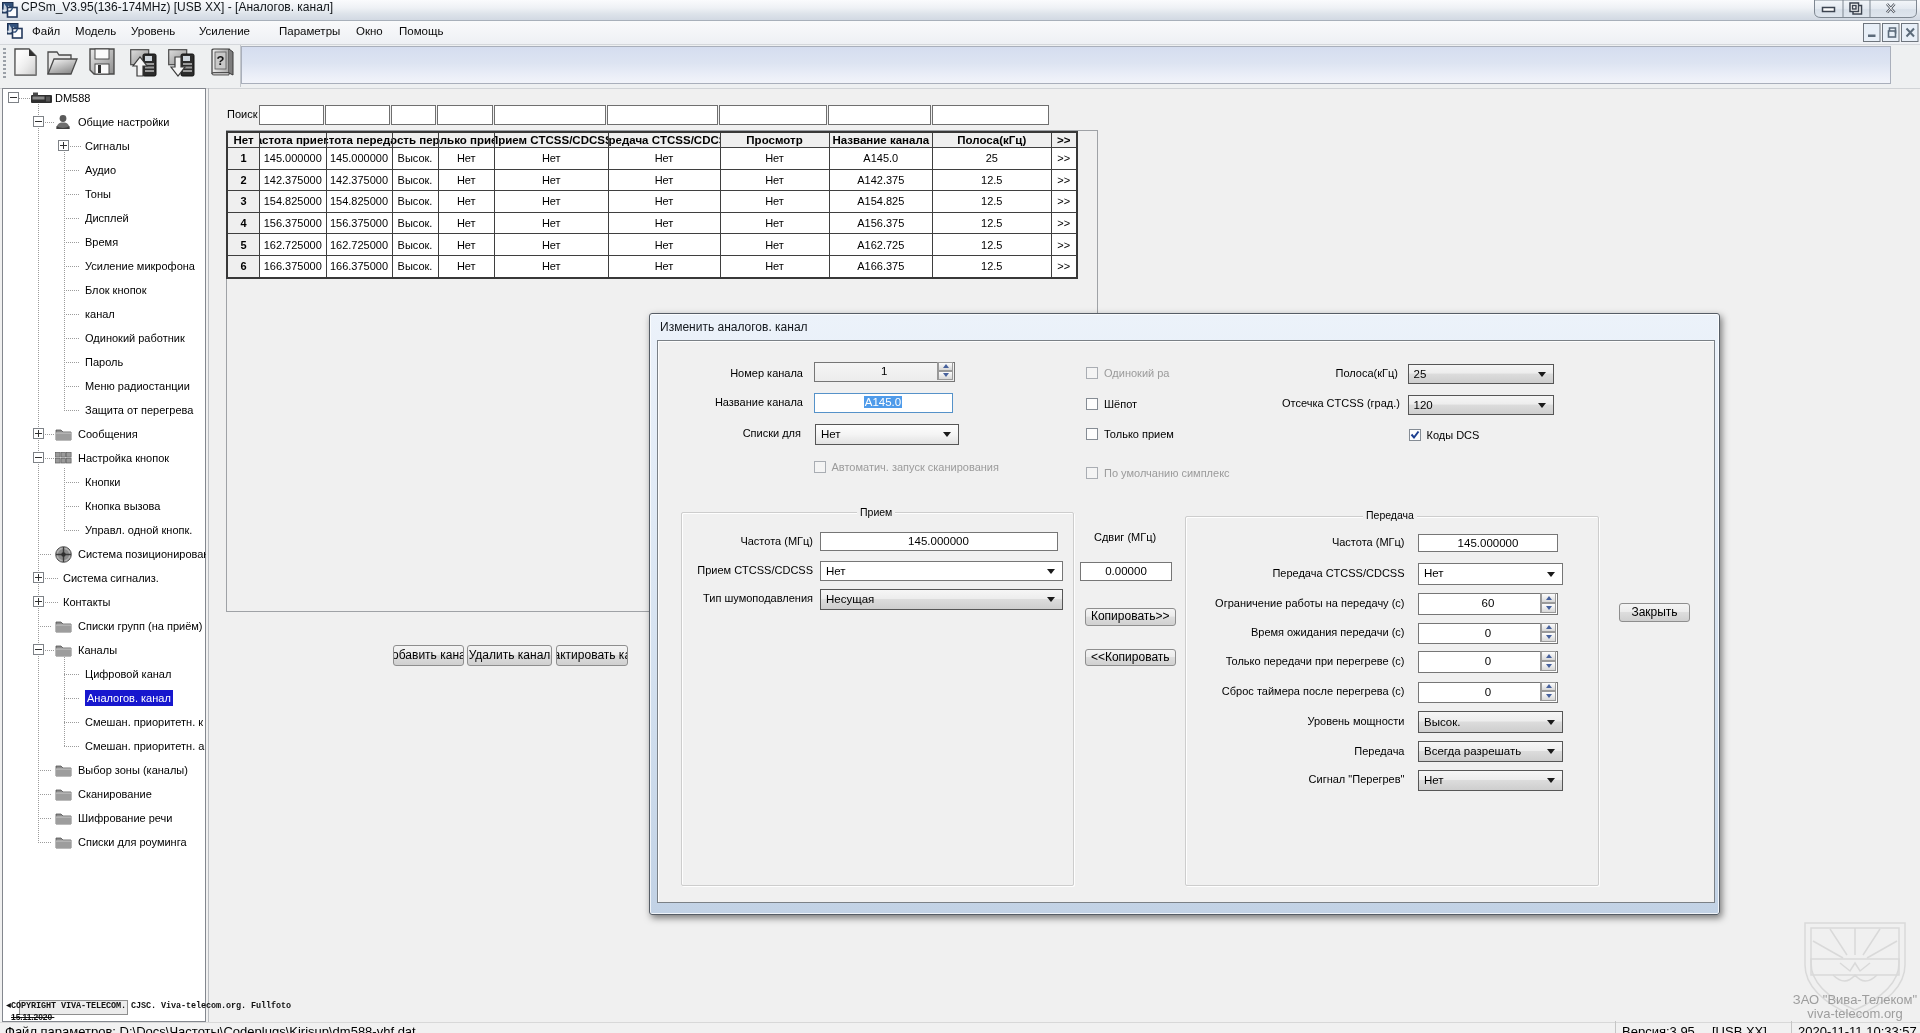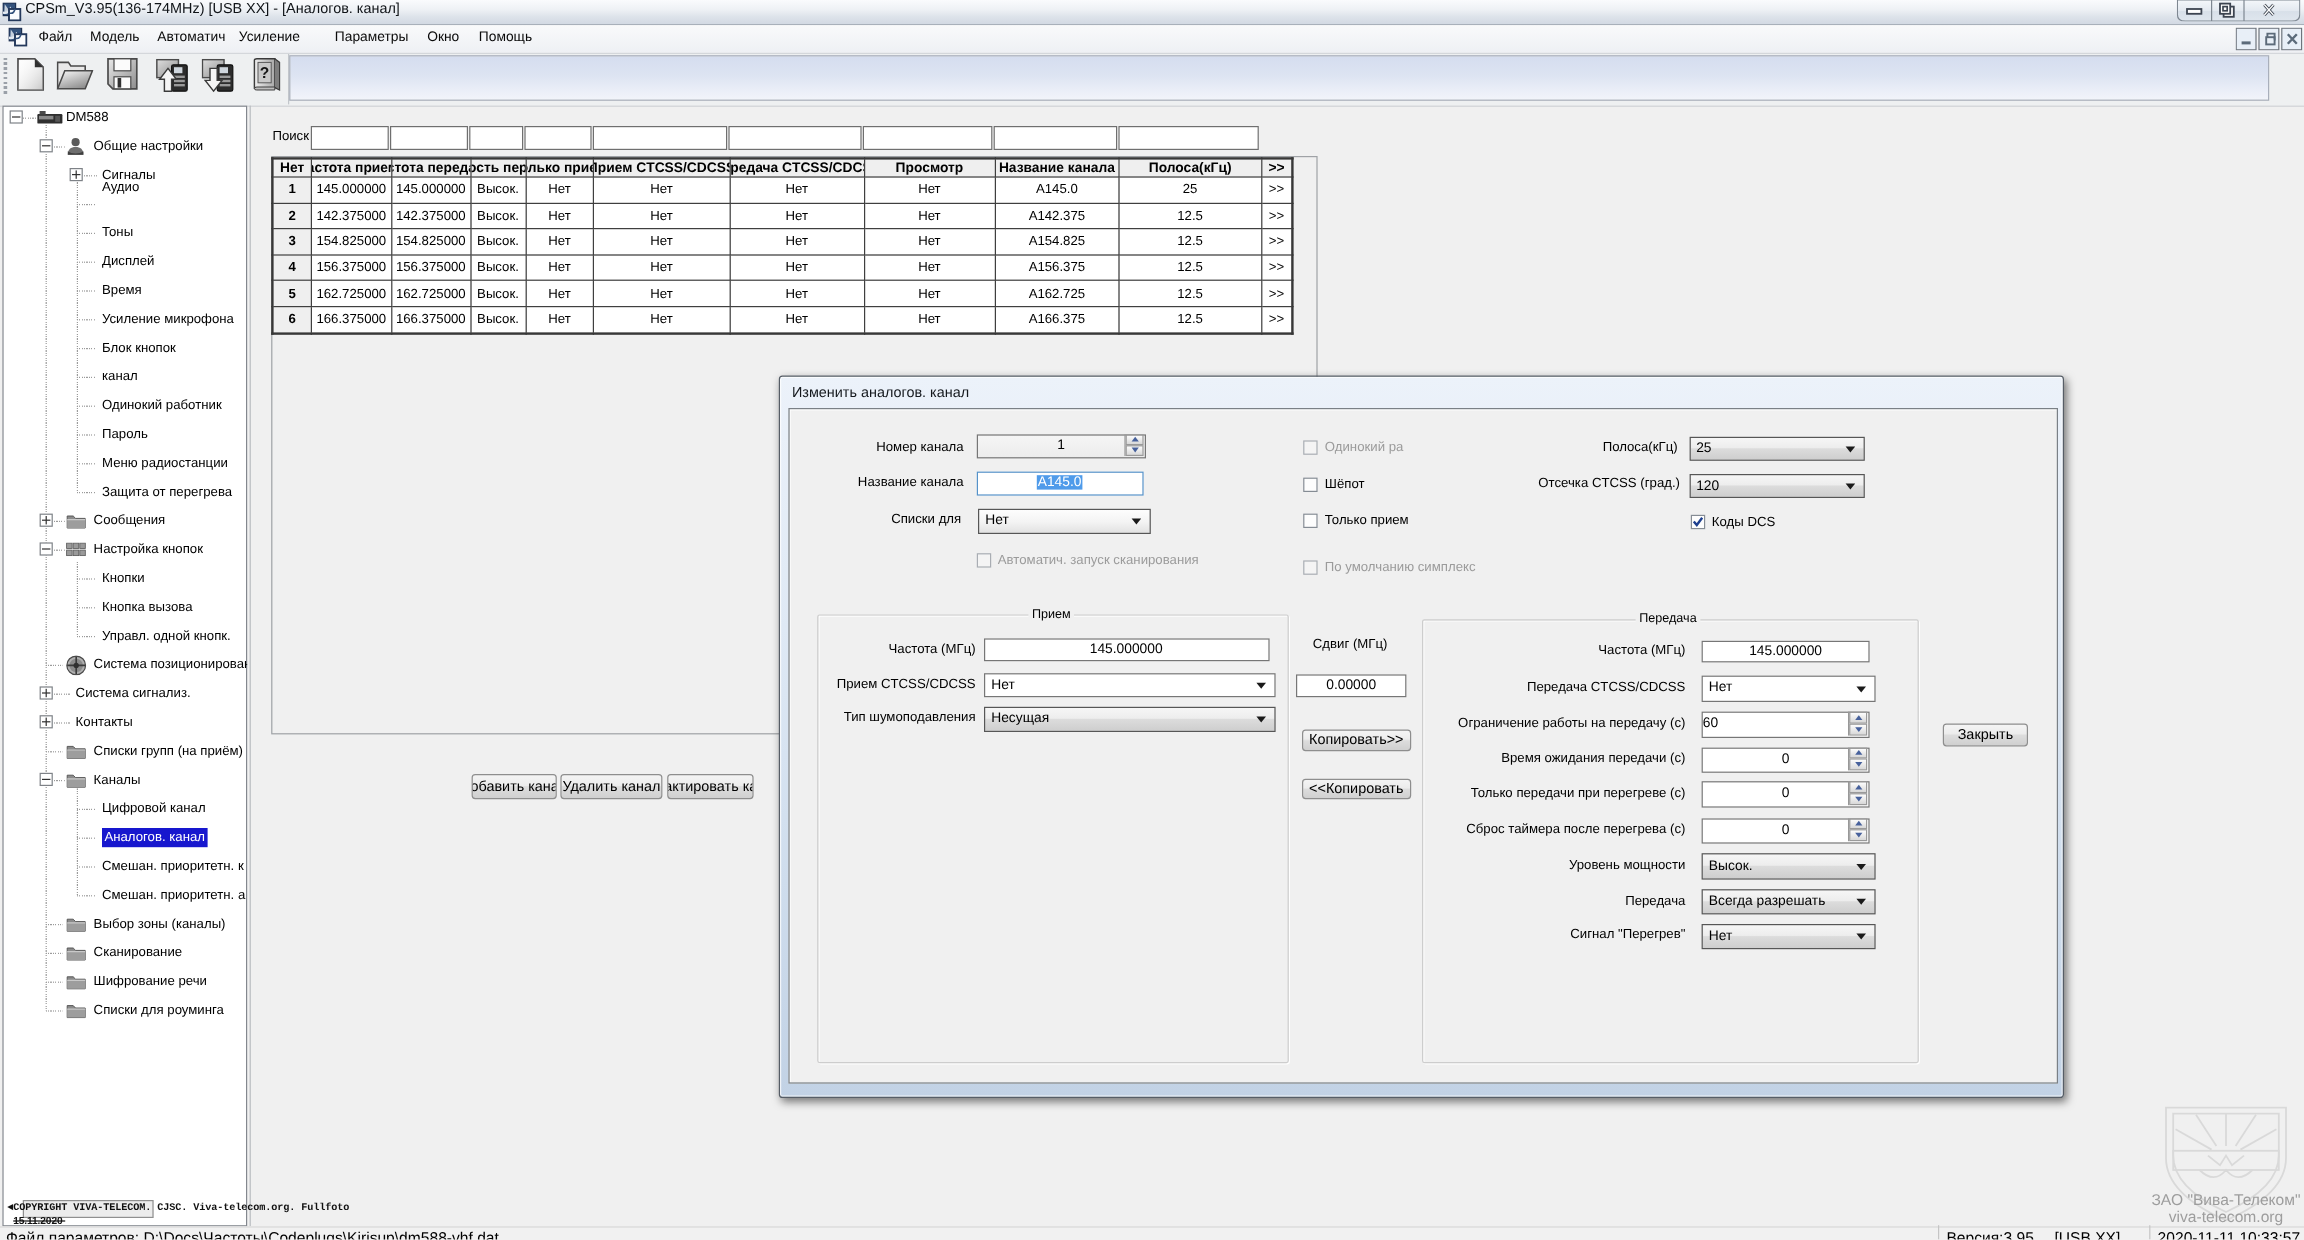--- a/index.html
+++ b/index.html
@@ -93,21 +93,21 @@
   </svg>
 <svg class="ab" style="left:7px;top:23px" width="16" height="16" viewBox="0 0 16 16">
     <rect x="0.5" y="0.5" width="10.5" height="10.5" fill="#33527c" stroke="#1d3050" stroke-width="1"></rect>
     <path d="M0.5 7.5 C3.5 8.5 5.5 7 6.5 3.5 L8 6 C6 9.5 3 10 0.5 9.5 Z" fill="#e8edf4"></path>
     <path d="M2 1.5 L5.5 6.5 L3.5 9 L1.5 9.5 Z" fill="#dfe6ef" opacity="0.85"></path>
     <rect x="5.5" y="5.5" width="9.5" height="9.5" fill="#fbfcfe" stroke="#24395c" stroke-width="1.6"></rect>
     <path d="M6 9 C8.5 9.5 10 8 10.5 5.5" stroke="#33527c" stroke-width="1.3" fill="none"></path>
   </svg>
 <div class="menuitem" style="left:32px">Файл</div>
 <div class="menuitem" style="left:75px">Модель</div>
-<div class="menuitem" style="left:131px">Автоматич</div>
+<div class="menuitem" style="left:131px">Уровень</div>
 <div class="menuitem" style="left:199px">Усиление</div>
 <div class="menuitem" style="left:279px">Параметры</div>
 <div class="menuitem" style="left:356px">Окно</div>
 <div class="menuitem" style="left:399px">Помощь</div>
 <div class="ab" id="toolbar"></div>
 <div class="ab" id="gripper"></div>
 <svg class="ab" style="left:14px;top:48px" width="23" height="28" viewBox="0 0 23 28">
     <path d="M1 1 L15 1 L22 8 L22 27 L1 27 Z" fill="#fdfdfd" stroke="#4a4a4a" stroke-width="1.4"></path>
     <path d="M1 1 L15 1 L22 8 L22 27 L1 27 Z" fill="url(#pg)"></path>
     <path d="M15 1 L15 8 L22 8 Z" fill="#303030"></path>
@@ -207,21 +207,21 @@
 <svg class="ab" style="left:55px;top:114px" width="16" height="16" viewBox="0 0 16 16">
         <circle cx="8" cy="4.5" r="3.4" fill="#5a5a5a"></circle>
         <path d="M1.5 15 C1.5 10.5 4 8.6 8 8.6 C12 8.6 14.5 10.5 14.5 15 Z" fill="#6e6e6e"></path>
         <path d="M1.5 15 L14.5 15 L14.5 12 C11 14.5 5 14.5 1.5 12 Z" fill="#3f3f3f"></path>
       </svg>
 <div class="treerow" style="left:78px;top:114px;height:16px;line-height:16px">Общие настройки</div>
 <div class="hdot" style="left:70px;top:146px;width:11px"></div>
 <div class="pm plus" style="left:58px;top:140px"></div>
 <div class="treerow" style="left:85px;top:138px;height:16px;line-height:16px">Сигналы</div>
 <div class="hdot" style="left:64px;top:170px;width:16px"></div>
-<div class="treerow" style="left:85px;top:148px;height:16px;line-height:16px">Аудио</div>
+<div class="treerow" style="left:85px;top:162px;height:16px;line-height:16px">Аудио</div>
 <div class="hdot" style="left:64px;top:194px;width:16px"></div>
 <div class="treerow" style="left:85px;top:186px;height:16px;line-height:16px">Тоны</div>
 <div class="hdot" style="left:64px;top:218px;width:16px"></div>
 <div class="treerow" style="left:85px;top:210px;height:16px;line-height:16px">Дисплей</div>
 <div class="hdot" style="left:64px;top:242px;width:16px"></div>
 <div class="treerow" style="left:85px;top:234px;height:16px;line-height:16px">Время</div>
 <div class="hdot" style="left:64px;top:266px;width:16px"></div>
 <div class="treerow" style="left:85px;top:258px;height:16px;line-height:16px">Усиление микрофона</div>
 <div class="hdot" style="left:64px;top:290px;width:16px"></div>
 <div class="treerow" style="left:85px;top:282px;height:16px;line-height:16px">Блок кнопок</div>
@@ -814,21 +814,21 @@
 <div class="wbtn ab" style="left:1084.5px;top:648.5px;width:91.5px;height:17.5px;line-height:16.5px">
     <span>&lt;&lt;Копировать</span>
   </div>
 <div class="grp" style="left:1185px;top:515.5px;width:412px;height:368.5px"></div>
 <div class="glab" style="left:1363px;top:508px">Передача</div>
 <div class="dlab" style="left:1064.5px;top:533.5px;width:340px;color:#000">Частота (МГц)</div>
 <div class="tf" style="left:1418px;top:533.5px;width:138px;height:16.5px;line-height:16.5px;text-align:center">145.000000</div>
 <div class="dlab" style="left:1064.5px;top:564.6px;width:340px;color:#000">Передача CTCSS/CDCSS</div>
 <div class="combo" style="left:1418px;top:563px;width:138px;height:19.5px;line-height:19.5px">Нет<span class="car"></span></div>
 <div class="dlab" style="left:1064.5px;top:594.6px;width:340px;color:#000">Ограничение работы на передачу (с)</div>
-<div class="tf" style="left:1418px;top:593px;width:138px;height:19.5px;line-height:19.5px;text-align:left">60</div>
+<div class="tf" style="left:1418px;top:593px;width:138px;height:19.5px;line-height:19.5px;text-align:center">60</div>
 <div class="spb" style="left:1540px;top:593px;height:19.5px">
     <span class="su"></span>
     <span class="sd"></span>
   </div>
 <div class="dlab" style="left:1064.5px;top:624px;width:340px;color:#000">Время ожидания передачи (с)</div>
 <div class="tf" style="left:1418px;top:622.5px;width:138px;height:19px;line-height:19px;text-align:center">0</div>
 <div class="spb" style="left:1540px;top:622.5px;height:19px">
     <span class="su"></span>
     <span class="sd"></span>
   </div>

